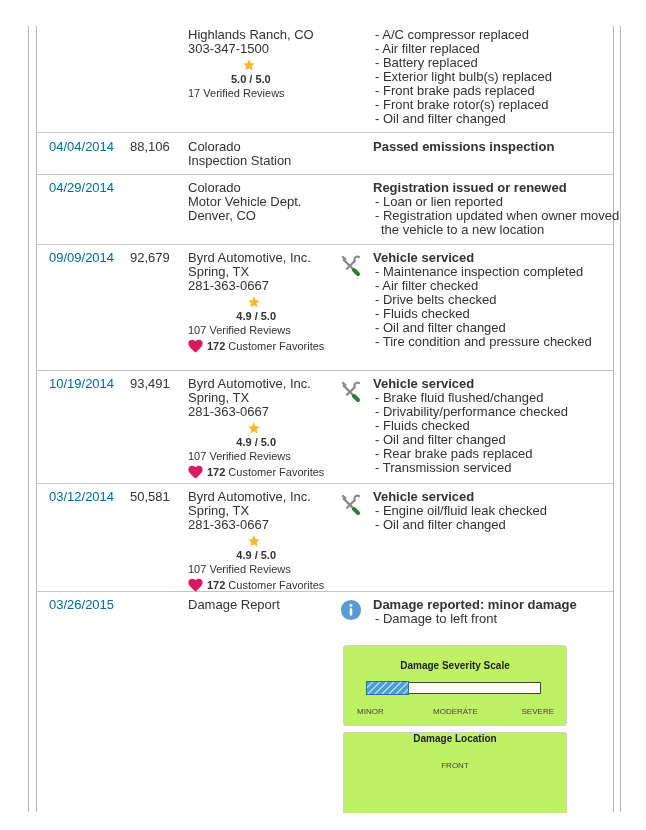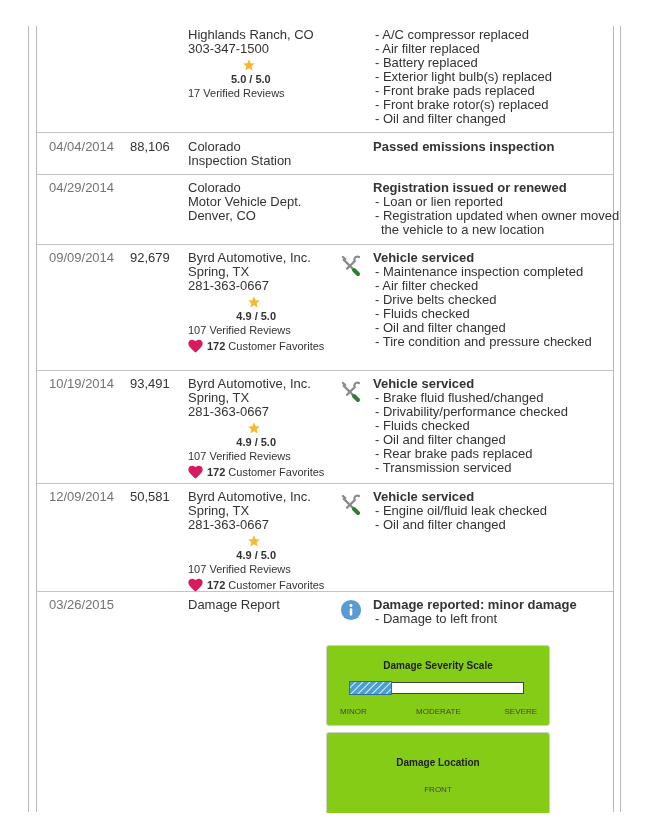--- a/index.html
+++ b/index.html
@@ -3,37 +3,37 @@
 <meta charset="utf-8">
 <style>
   html, body { margin: 0; padding: 0; background: #ffffff; }
   body {
     width: 646px; height: 830px; position: relative; overflow: hidden;
     font-family: "Liberation Sans", sans-serif; color: #222222;
   }
   .vline { position: absolute; width: 1px; background: #b8b8b8; }
   .hline { position: absolute; height: 1px; background: #c4c4c4; left: 37px; width: 576px; }
   .row { position: absolute; left: 37px; width: 576px; }
-  .date { position: absolute; left: 12px; font-size: 13px; line-height: 14px; color: #737373; }
+  .date { position: absolute; left: 12px; font-size: 13px; line-height: 14px; color: #0369a1; }
   .odo { position: absolute; left: 93px; font-size: 13px; line-height: 14px; color: #333; }
   .source { position: absolute; left: 151px; font-size: 13px; line-height: 14px; color: #333; }
   .source .line { display: block; }
   .rating { display: flex; align-items: center; font-size: 11px; font-weight: bold; margin-top: 2px; line-height: 14px; flex-direction: column; }
   .rating svg { margin-right: 4px; }
   .reviews { font-size: 11px; line-height: 14px; display: block; }
   .favs { display: flex; align-items: center; font-size: 11px; margin-top: 2px; line-height: 14px; }
   .favs svg { margin-right: 4px; }
   .favs b { margin-right: 3px; }
   .details { position: absolute; left: 336px; font-size: 13px; line-height: 14px; color: #333; }
   .details .title { font-weight: bold; display: block; }
   .details .item { display: block; padding-left: 8px; text-indent: -6px; }
   .details .item::before { content: "- "; }
   .icon-cell { position: absolute; left: 302px; width: 24px; height: 24px; }
   .card {
-    position: absolute; left: 326px; width: 222px; border: 1px solid #cfcfcf; border-radius: 3px; background: #84cc16;
+    position: absolute; left: 343px; width: 222px; border: 1px solid #cfcfcf; border-radius: 3px; background: #bef264;
   }
   .card-title { text-align: center; font-size: 10px; font-weight: bold; color: #222; }
   .scale-labels { position: absolute; font-size: 8px; color: #444; top: 61px; }
   .loc-sub { text-align: center; font-size: 8px; color: #444; margin-top: 17px; }
 </style>
 </head>
 <body>
 
 <div class="vline" style="left:28px; top:26px; height:786px;"></div>
 <div class="vline" style="left:36px; top:26px; height:786px;"></div>
@@ -166,21 +166,21 @@
     <span class="item">Brake fluid flushed/changed</span>
     <span class="item">Drivability/performance checked</span>
     <span class="item">Fluids checked</span>
     <span class="item">Oil and filter changed</span>
     <span class="item">Rear brake pads replaced</span>
     <span class="item">Transmission serviced</span>
   </div>
 </div>
 
 <div class="row" style="top:484px; height:107px;">
-  <span class="date" style="top:6px;">12/09/2014</span>
+  <span class="date" style="top:6px;">03/12/2014</span>
   <span class="odo" style="top:6px;">50,581</span>
   <div class="source" style="top:6px;">
     <span class="line">Byrd Automotive, Inc.</span>
     <span class="line">Spring, TX</span>
     <span class="line">281-363-0667</span>
     <div class="rating">
       <svg width="14" height="14" viewBox="0 0 24 24">
           <path d="M12 2l2.9 6.9 7.1.6-5.4 4.7 1.6 7.3L12 17.7 5.8 21.5l1.6-7.3L2 9.5l7.1-.6z" fill="#f5b82e"></path>
         </svg>
       <span>4.9 / 5.0</span>
@@ -233,17 +233,17 @@
     </defs>
     <rect x="0.5" y="1.5" width="174" height="11" fill="#fff" stroke="#444" stroke-width="1"></rect>
     <rect id="sev-fill" x="0.5" y="0.5" width="42" height="13" fill="url(#hatch)" stroke="#2a6fa8" stroke-width="1"></rect>
   </svg>
   <span class="scale-labels" style="left:13px;">MINOR</span>
   <span class="scale-labels" style="left:89px;">MODERATE</span>
   <span class="scale-labels" style="right:12px;">SEVERE</span>
 </div>
 
 <div class="card" style="top:732px; height:100px; border-bottom:none; border-radius:3px 3px 0 0;">
-  <div class="card-title" style="margin-top:24px;">Damage Location</div>
+  <div class="card-title" style="margin-top:0;">Damage Location</div>
   <div class="loc-sub">FRONT</div>
 </div>
 
 <div style="position:absolute; left:0; top:813px; width:646px; height:17px; background:#fff;"></div>
 
 </body></html>

